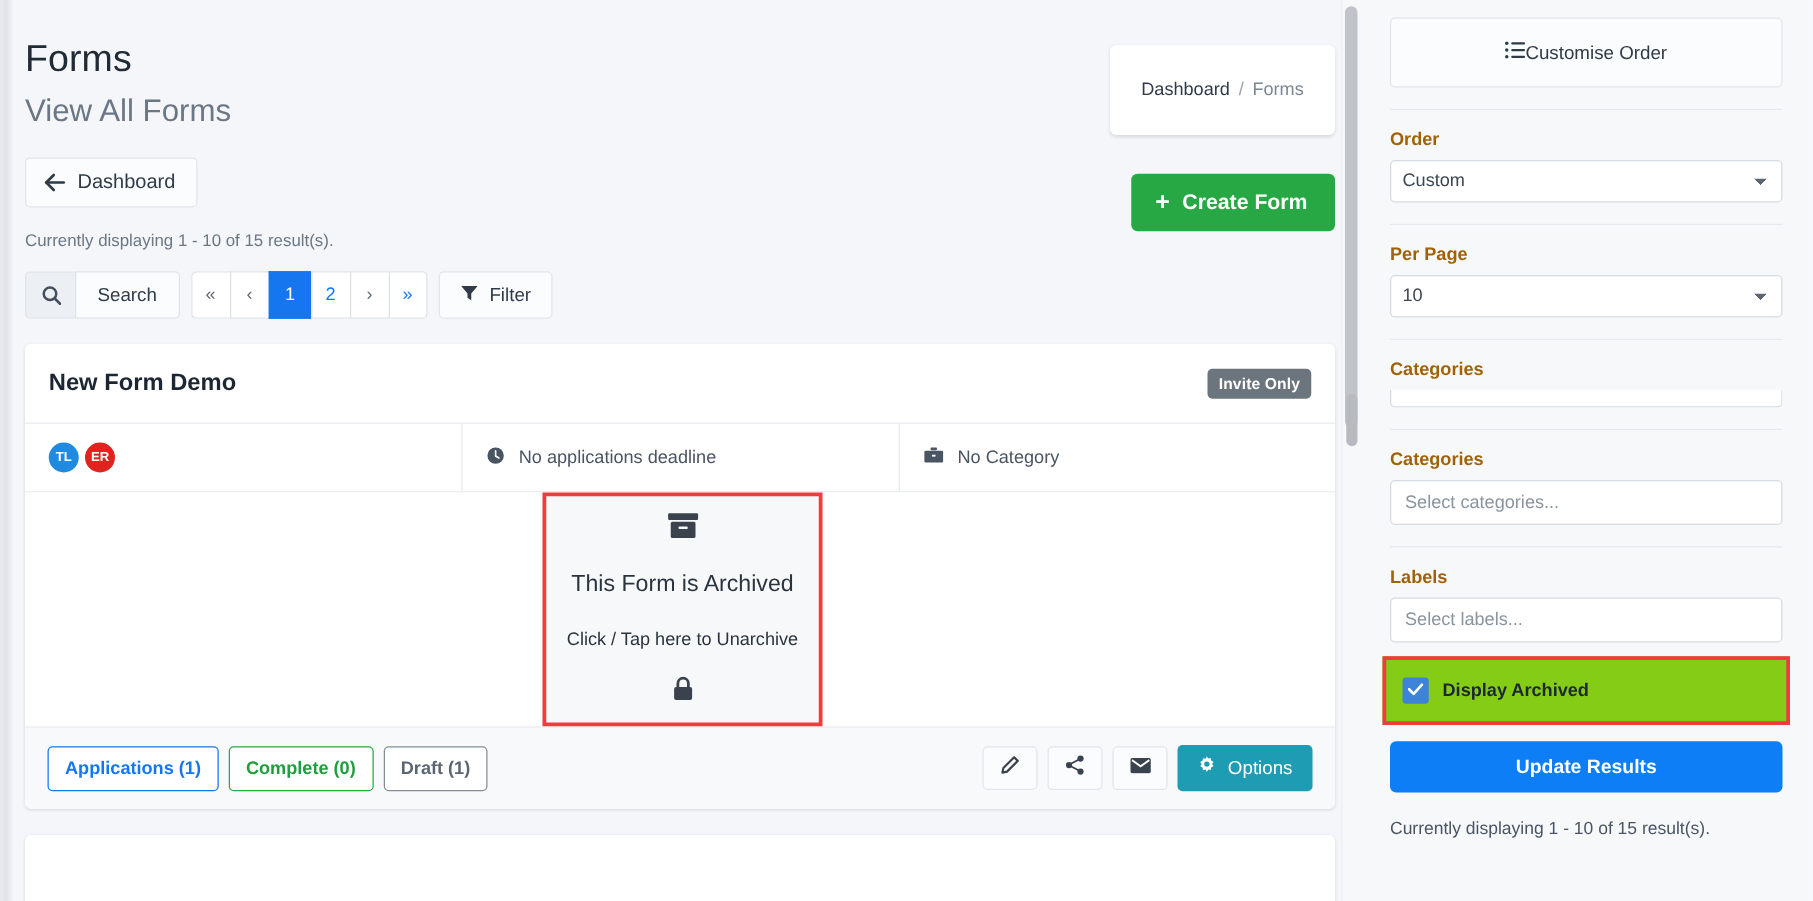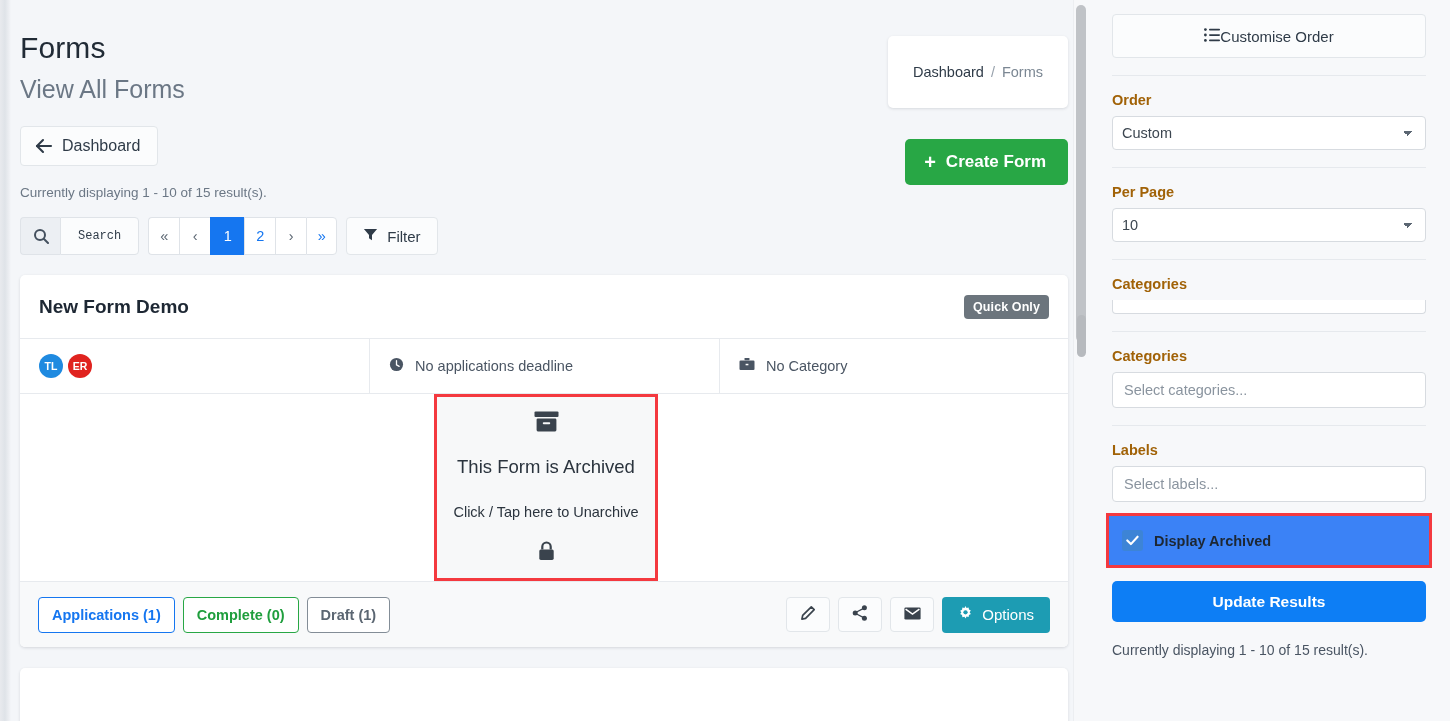--- a/index.html
+++ b/index.html
@@ -82,22 +82,22 @@
     color: #44505e; cursor: pointer;
   }
   .search-input {
     flex: 1; border: 1px solid #dfe3e8; border-left: none; border-right: none;
     background: #fff; font-size: 14.5px; padding: 0 13px;
     font-family: "Liberation Sans", sans-serif; color: #2f3b48; outline: none;
   }
   .search-input::placeholder { color: #9aa4b0; }
   .btn-search {
     background: #fbfcfd; border: 1px solid #dfe3e8; border-radius: 0 4px 4px 0;
-    padding: 0 17px; font-size: 12px; color: #2f3b48; cursor: pointer;
-    font-family: Liberation Mono, monospace;
+    padding: 0 17px; font-size: 15px; color: #2f3b48; cursor: pointer;
+    font-family: Liberation Sans, sans-serif;
   }
   .pager { display: flex; margin-left: 9px; }
   .pg {
     min-width: 31px; height: 38px;
     display: flex; align-items: center; justify-content: center;
     border: 1px solid #dfe3e8; border-right: none;
     background: #fff; color: #1576f0; font-size: 14.5px; cursor: pointer;
   }
   .pg.muted { color: #5b6672; }
   .pg:first-child { border-radius: 4px 0 0 4px; }
@@ -202,21 +202,21 @@
     position: absolute; left: 3px; top: 315px; width: 9px; height: 42px;
     background: #b7babe; border-radius: 5px;
   }
 
   
   .sidebar {
     width: 362px; height: 721px; background: #f7f8fa;
     padding: 14px 24px 0 24px; overflow: hidden; position: relative;
   }
   .btn-customise {
-    width: 100%; height: 44px;
+    width: 100%; height: 56px;
     display: flex; align-items: center; justify-content: center; gap: 0;
     background: #fbfcfd; border: 1px solid #e2e6ea; border-radius: 4px;
     font-size: 15px; color: #2f3b48; cursor: pointer;
     font-family: "Liberation Sans", sans-serif;
   }
   .sb-divider { border-top: 1px solid #e6e9ed; margin: 17px 0 0 0; }
   .sb-label { font-size: 14.5px; font-weight: 700; color: #a16207; margin: 16px 0 8px 0; }
   .sb-select {
     width: 100%; height: 34px; background: #fff;
     border: 1px solid #d7dbe0; border-radius: 4px;
@@ -237,21 +237,21 @@
   }
   .sb-input::placeholder { color: #8a949f; }
   .clipped-input {
     width: 100%; height: 14px; background: #fff;
     border: 1px solid #d7dbe0; border-bottom: 1px solid #d7dbe0; border-top: none;
     border-radius: 0 0 4px 4px;
   }
   .archived-row {
     position: relative;
     border: 3px solid #f4393f;
-    background: #3b82f6;
+    background: #84cc16;
     display: flex; align-items: center; gap: 11px;
     padding: 14px 13px;
     margin: 11px -6px 0 -6px;
     cursor: pointer;
   }
   .chk {
     width: 21px; height: 21px; background: #3d84d6; border-radius: 3px;
     display: flex; align-items: center; justify-content: center; color: #fff;
     flex: 0 0 auto;
   }
@@ -327,21 +327,21 @@
             </svg>
         </span>
         <span>Filter</span>
       </button>
     </div>
 
     
     <div class="form-card">
       <div class="card-head">
         <div class="card-title">New Form Demo</div>
-        <div class="badge-invite">Quick Only</div>
+        <div class="badge-invite">Invite Only</div>
       </div>
 
       <div class="meta-row">
         <div class="meta-cell">
           <div class="avatars">
             <div class="av" style="background:#1f8ae0">TL</div>
             <div class="av" style="background:#e0231f">ER</div>
           </div>
         </div>
         <div class="meta-cell">

